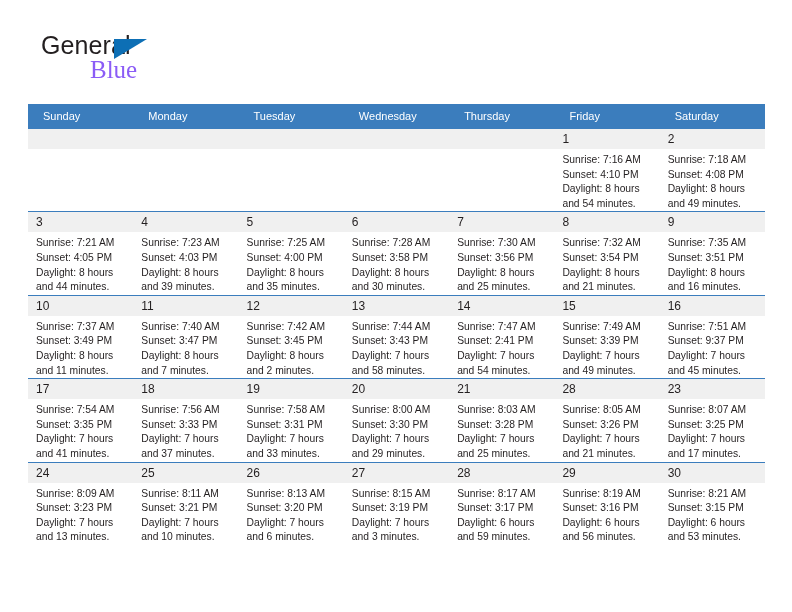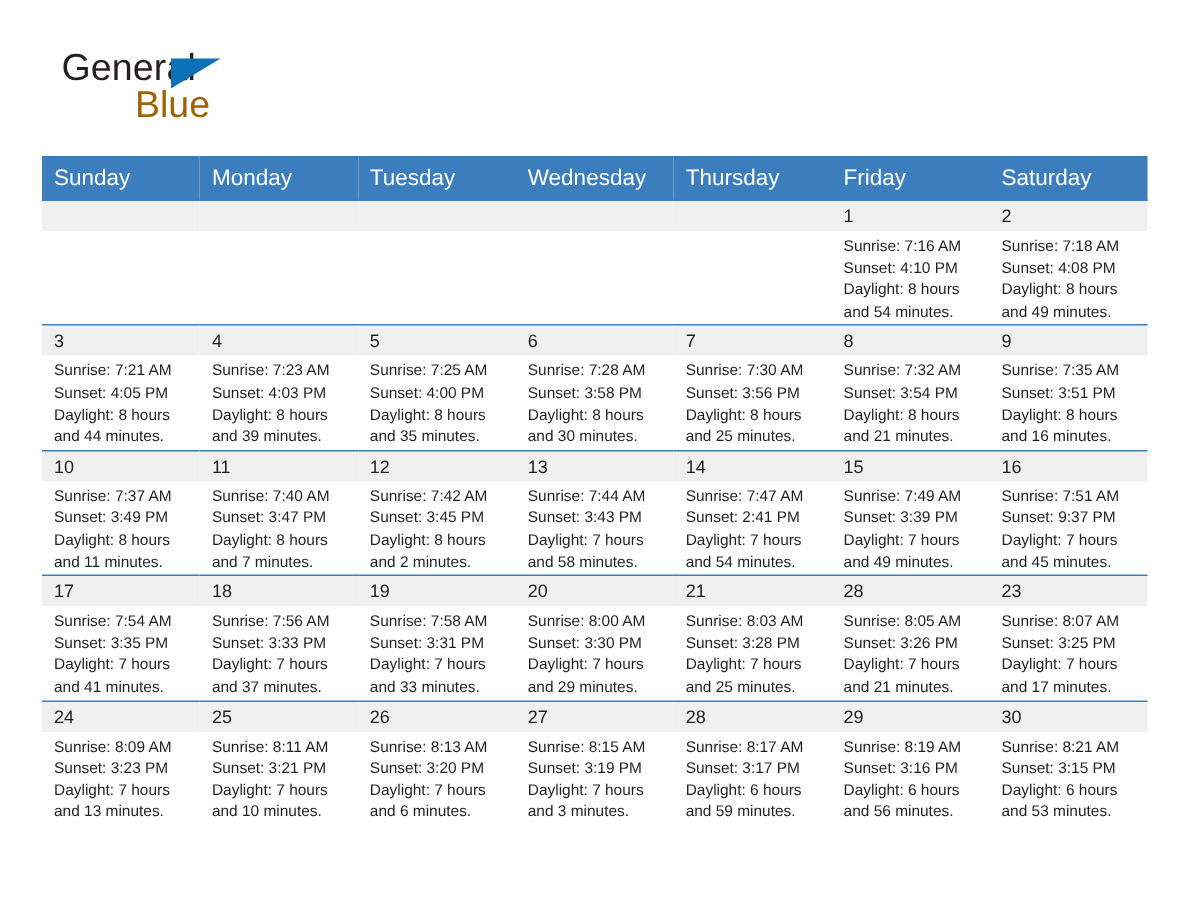--- a/index.html
+++ b/index.html
@@ -53,22 +53,22 @@
     width: 0;
     height: 0;
     border-left: 33px solid #0d6fb5;
     border-bottom: 20px solid transparent;
   }
   .logo-blue {
     position: absolute;
     left: 60px;
     top: 25px;
     font-size: 25px;
-    color: #a16207;
-    font-family: Liberation Sans, sans-serif;
+    color: #8b5cf6;
+    font-family: Liberation Serif, serif;
   }
   .title-block {
     position: absolute;
     right: 28px;
     top: 28px;
     text-align: right;
   }
   .cal-title {
     font-size: 30px;
     color: #231f20;
@@ -88,24 +88,24 @@
     position: absolute;
     left: 28px;
     top: 104px;
     width: 737px;
     border-collapse: collapse;
     table-layout: fixed;
   }
   .calendar th {
     background: #3b7dbd;
     color: #ffffff;
-    font-size: 15px;
+    font-size: 11px;
     font-weight: normal;
     text-align: left;
-    padding: 6px 0 6px 8px;
+    padding: 6px 0 6px 15px;
     height: 12px;
     border: none;
   }
   .calendar td {
     vertical-align: top;
     padding: 0;
     border: none;
     border-top: 1.3px solid #3b7dbd;
     height: 75px;
     background: #ffffff;

